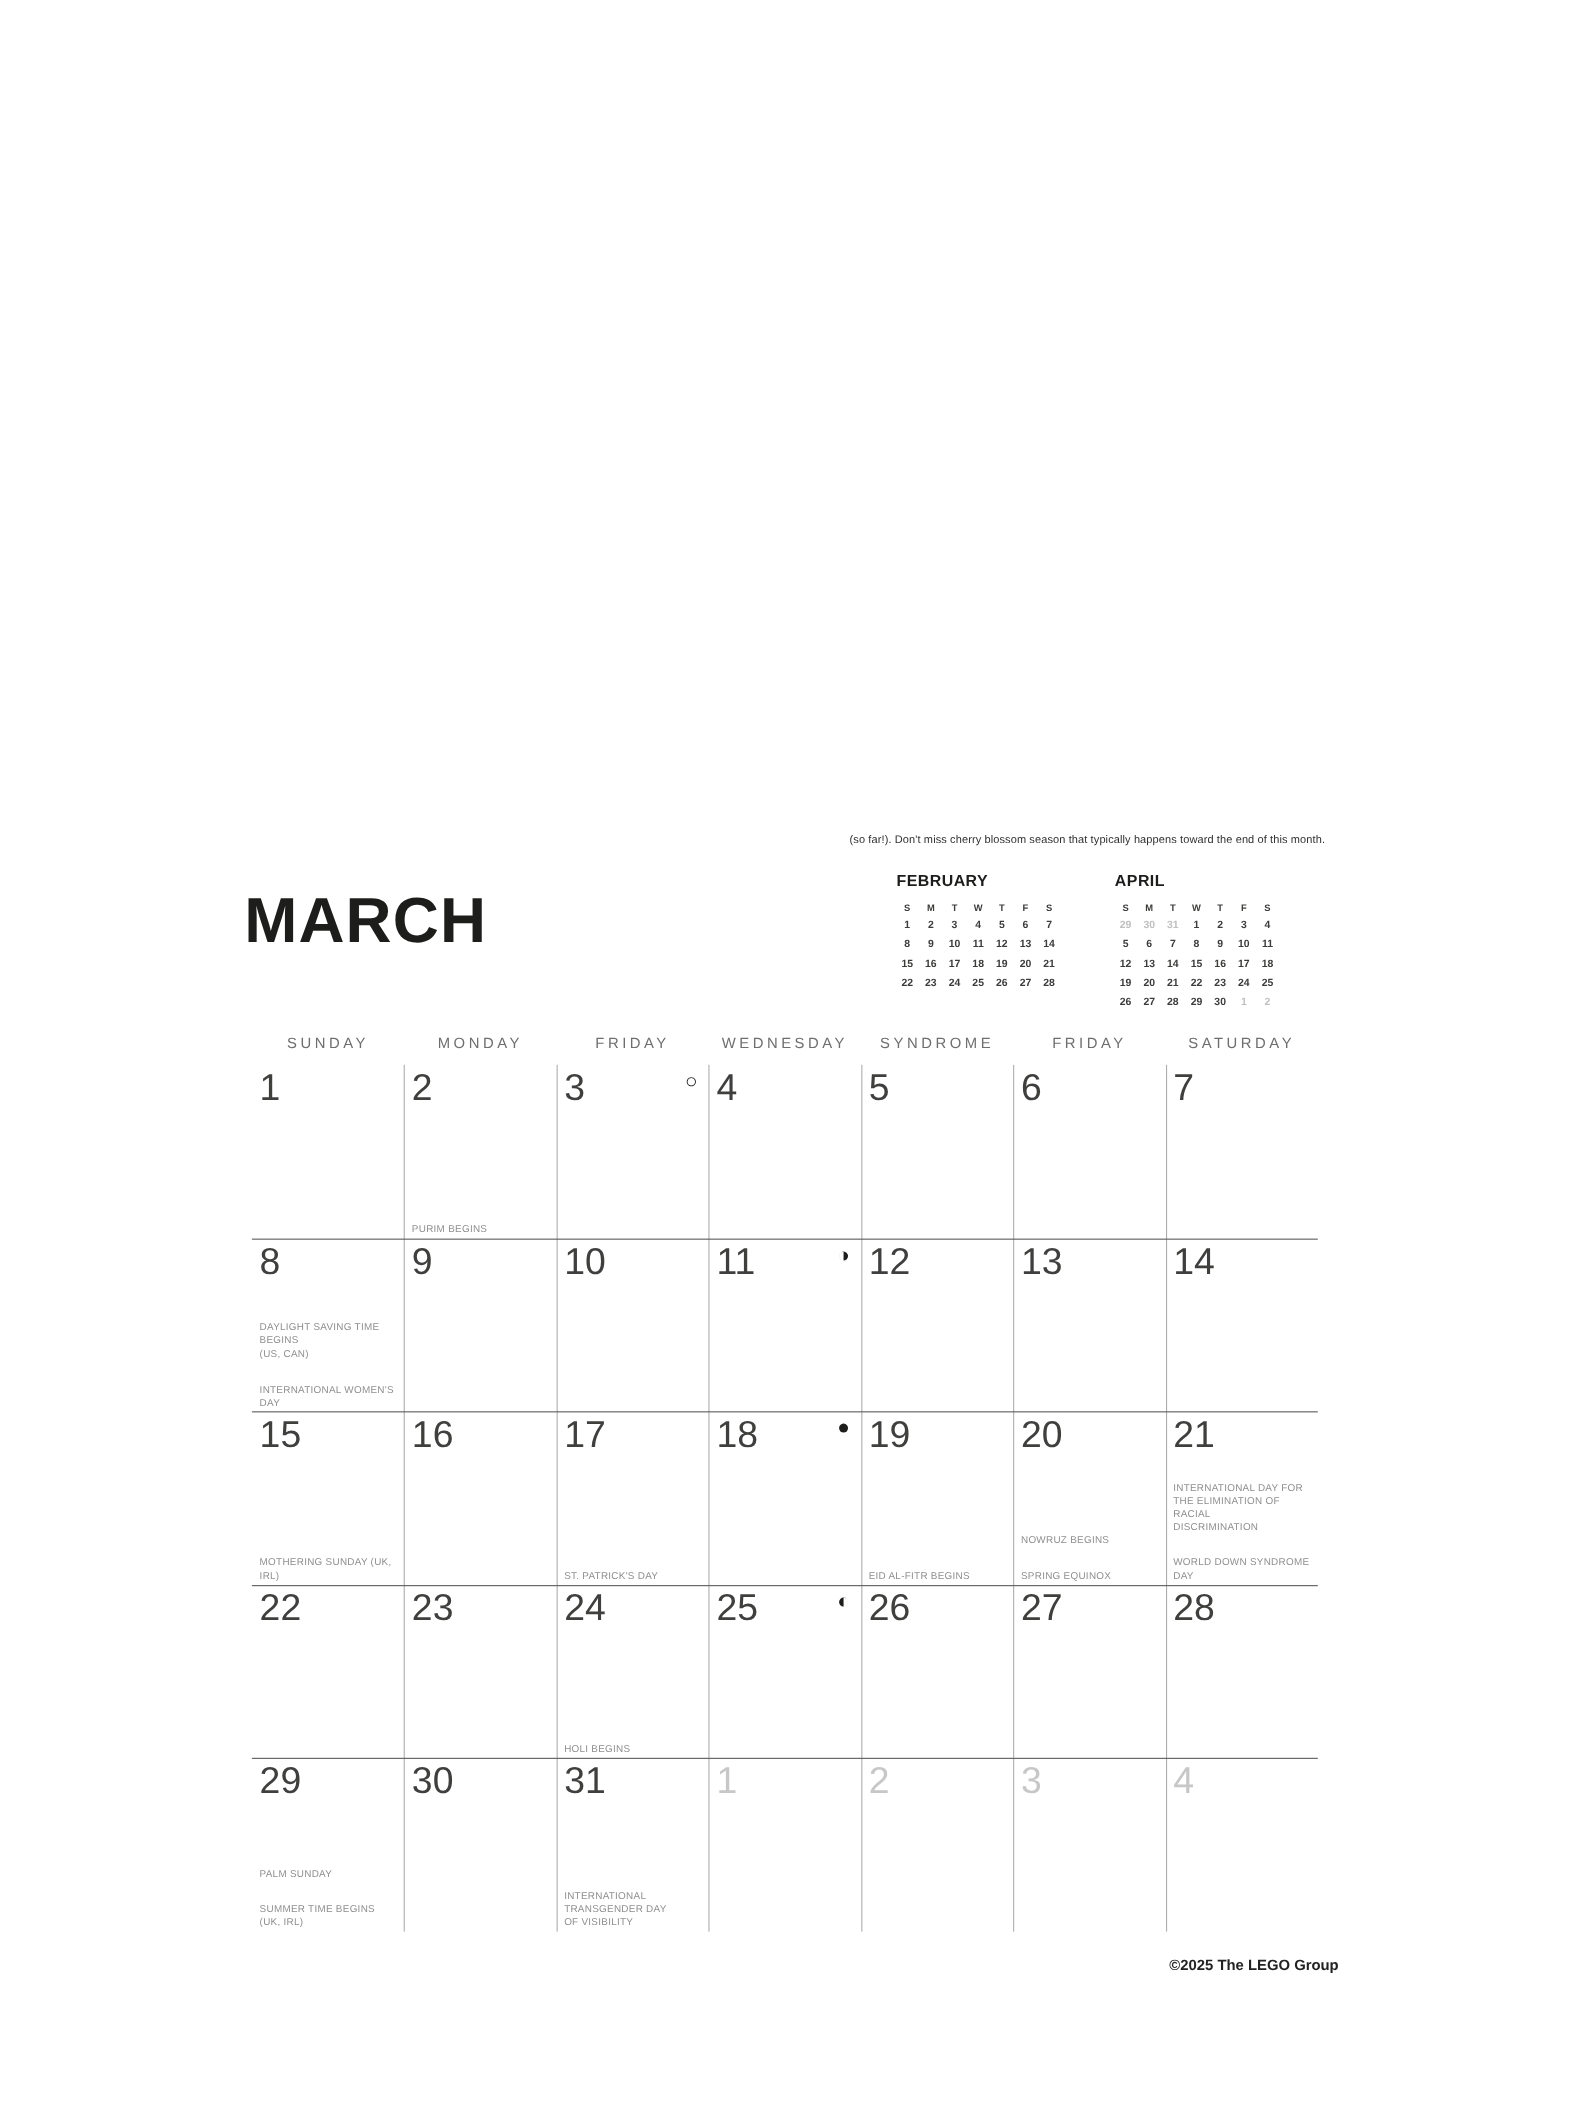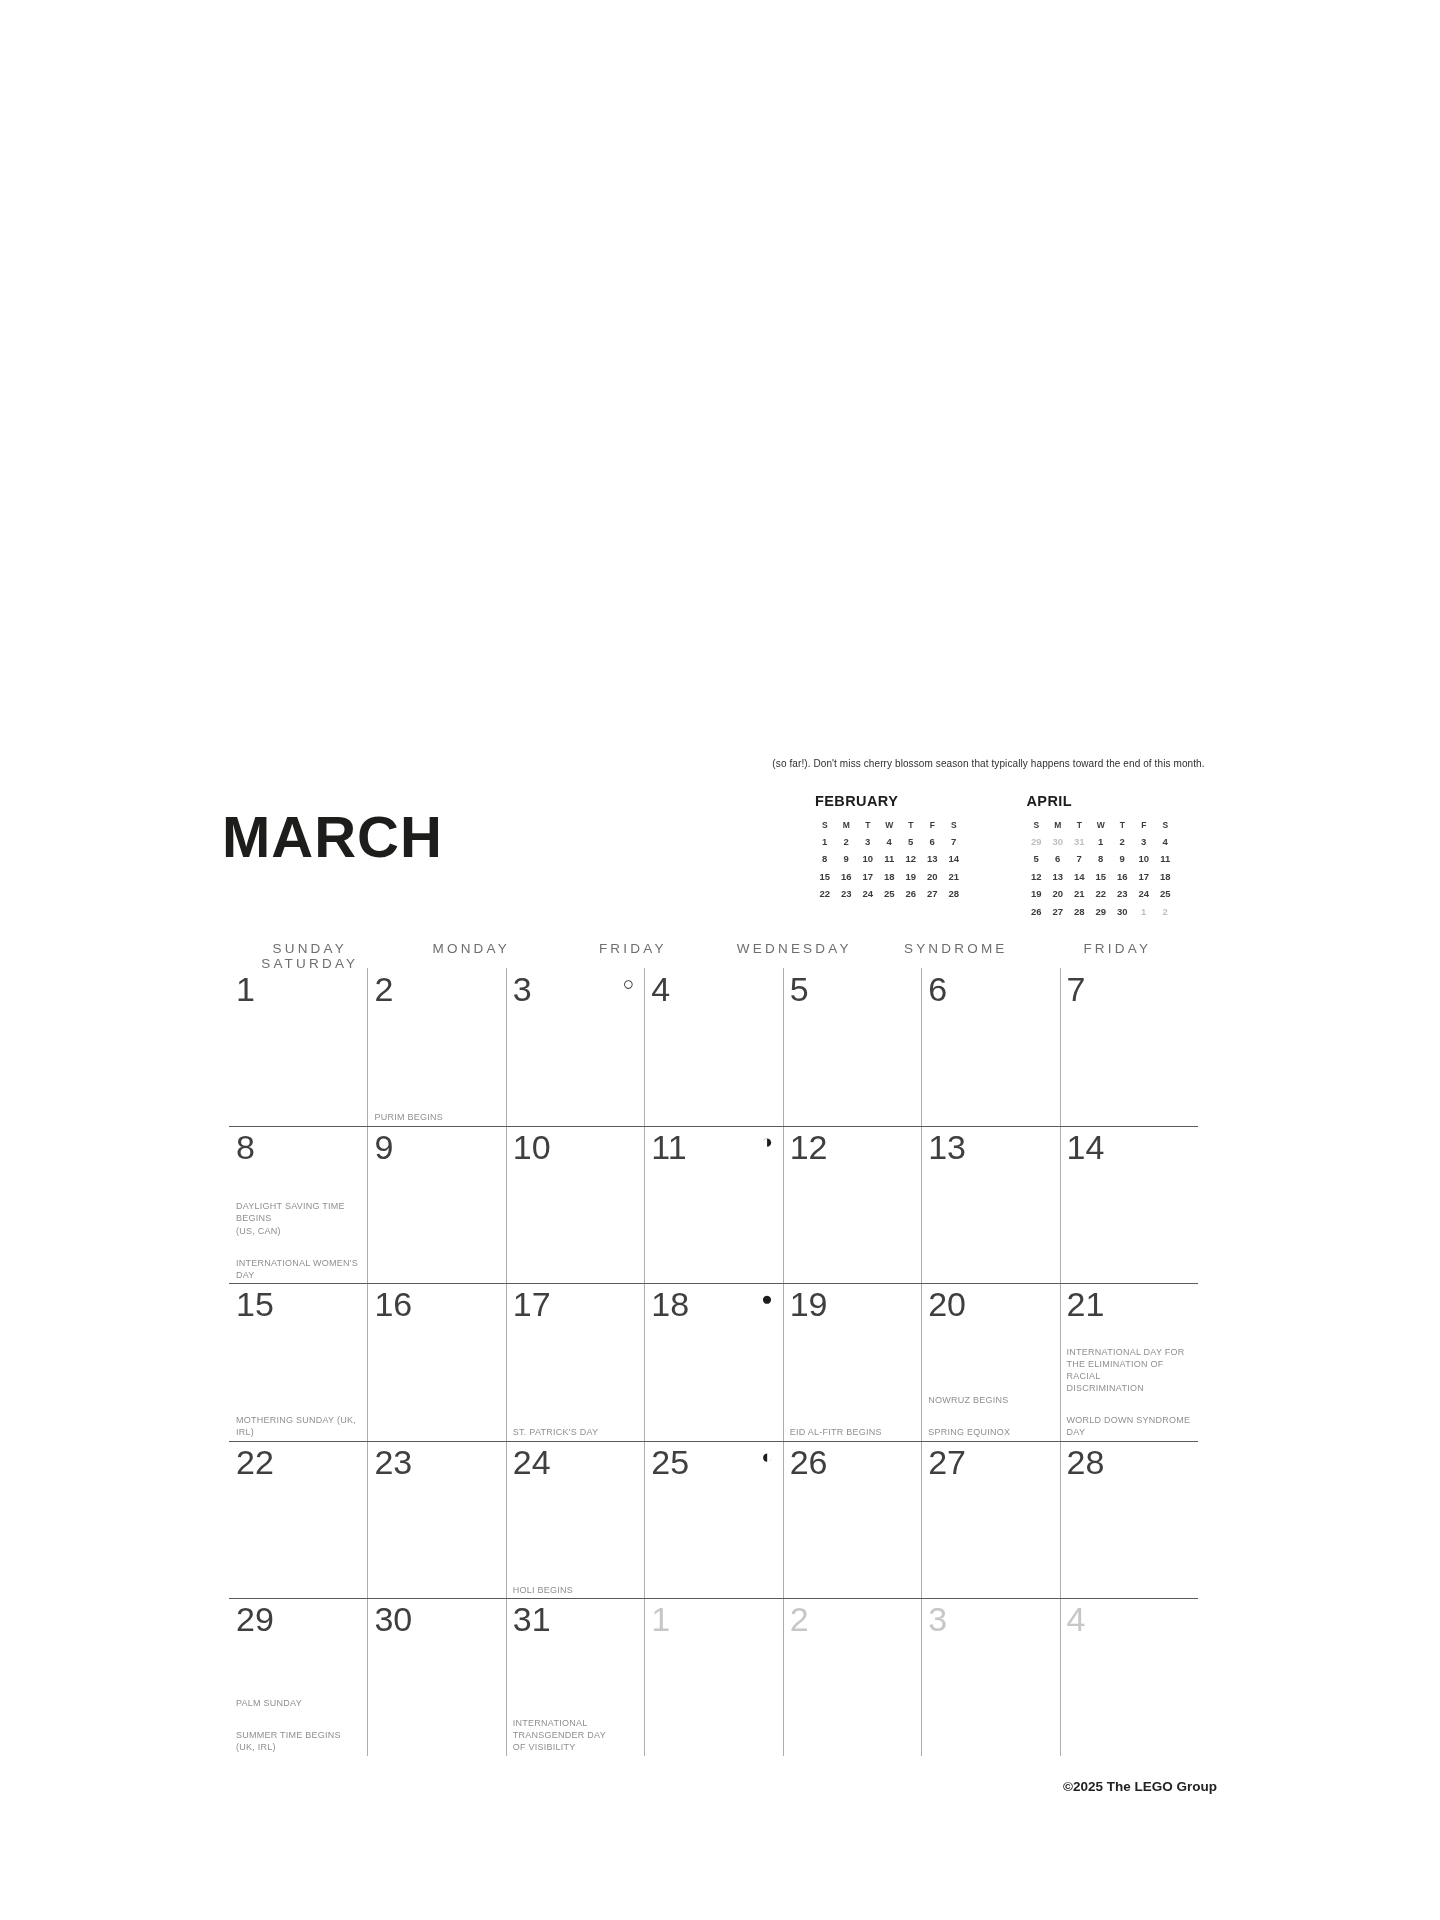--- a/index.html
+++ b/index.html
@@ -16,35 +16,35 @@
     color:#1d1d1b;line-height:1;
   }
 
   
   #intro-note{
     left:770px;top:757px;width:437px;text-align:center;
     font-size:10px;line-height:1.45;color:#2f2f2f;letter-spacing:.1px;
   }
 
   
-  #mini-cals{left:814px;top:793px;display:flex;gap:61px;}
+  #mini-cals{left:814px;top:793px;display:flex;gap:48px;}
   .mini-cal h3{
     margin:0 0 8px 1px;font-size:14.5px;font-weight:800;letter-spacing:.4px;color:#1d1d1b;
   }
   .mini-row{display:flex;}
   .mini-cell{
     width:21.5px;height:17.4px;text-align:center;
     font-size:9.5px;font-weight:700;color:#3c3c3b;line-height:17.4px;
   }
   .mini-row.dow .mini-cell{font-size:8.5px;height:16px;line-height:16px;}
   .mini-cell.muted{color:#bfbfbf;}
 
   
   #weekday-row{
-    left:229px;top:941px;width:969px;display:grid;grid-template-columns:repeat(6,1fr);
+    left:229px;top:941px;width:969px;display:grid;grid-template-columns:repeat(7,1fr);
   }
   .weekday{
     text-align:center;font-size:13.5px;letter-spacing:3.2px;color:#6e6e6e;font-weight:400;
   }
 
   
   #grid{left:229px;top:968px;width:969px;height:788px;}
   #grid-cells{position:absolute;inset:0;display:grid;grid-template-columns:repeat(7,1fr);grid-auto-rows:157.5px;}
   .cell{position:relative;}
   .day-number{

